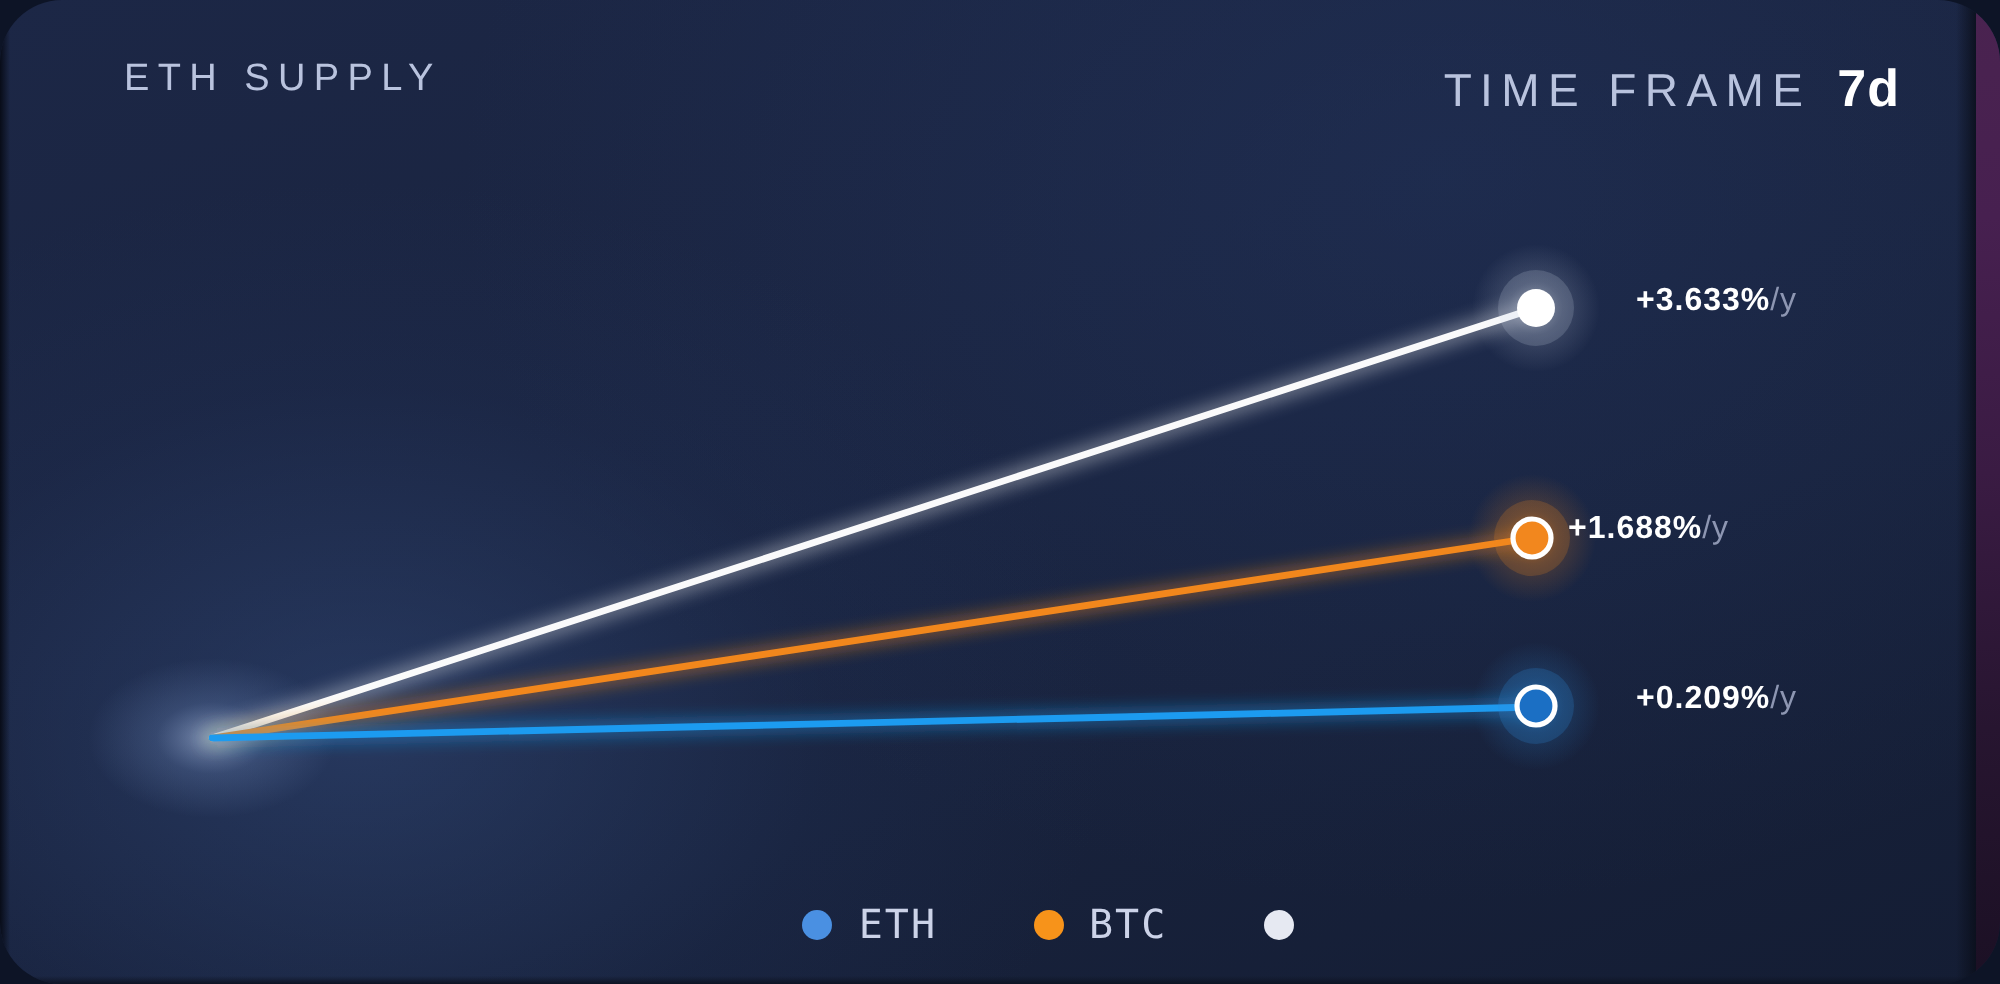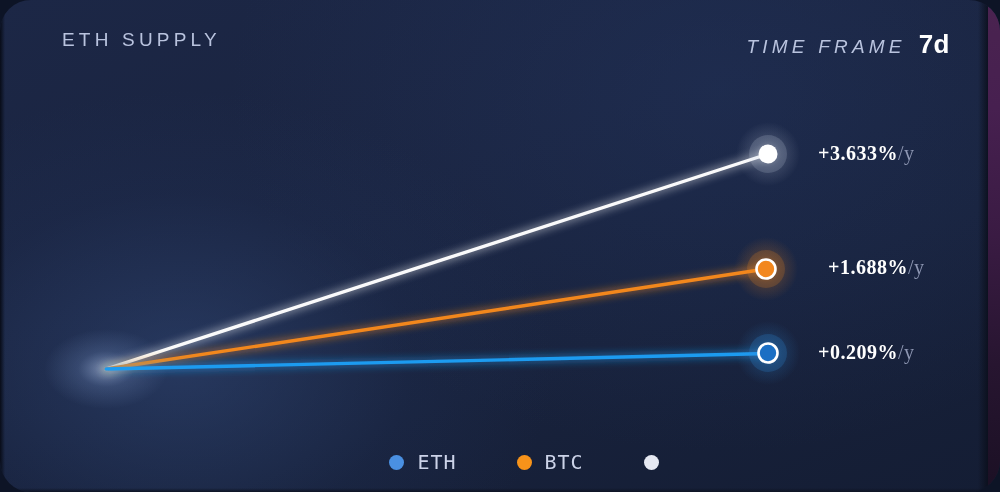--- a/index.html
+++ b/index.html
@@ -53,55 +53,54 @@
     color:#b9c3de; font-weight:400;
     font-family:"Liberation Sans", sans-serif;
     white-space:nowrap;
   }
   #timeframe-group {
     position:absolute; right:50px; top:29px;
     display:flex; align-items:baseline; gap:13px;
     white-space:nowrap;
   }
   #timeframe-label {
-    font-size:19px; letter-spacing:4.2px; color:#b9c3de; font-weight:400;
+    font-size:23px; letter-spacing:4.2px; color:#b9c3de; font-weight:400;
     font-family:"Liberation Sans", sans-serif;
-    font-style:italic;
   }
   #timeframe-value {
     font-size:26px; color:#ffffff; font-weight:700; letter-spacing:0.5px;
     font-family:"Liberation Sans", sans-serif;
   }
 
   
   #chart-svg {
     position:absolute; left:0; top:0; width:1000px; height:492px;
     z-index:10;
   }
 
   
   .value-label {
     position:absolute;
-    font-family:Liberation Serif, serif;
-    font-size:20px;
+    font-family:Liberation Sans, sans-serif;
+    font-size:16px;
     white-space:nowrap;
     z-index:22;
     letter-spacing:0.5px;
   }
   .value-num { color:#ffffff; font-weight:700; }
   .value-unit { color:#8d96b2; font-weight:400; }
   #label-pow { left:818px; top:142px; }
-  #label-btc { left:828px; top:256px; }
+  #label-btc { left:784px; top:256px; }
   #label-eth { left:818px; top:341px; }
 
   
   #legend {
     position:absolute; left:0; bottom:18px; width:1000px;
     display:flex; justify-content:center; align-items:center;
-    gap:60px; z-index:22;padding-left:48px;
+    gap:48px; z-index:22;padding-left:48px;
   }
   .legend-item { display:flex; align-items:center; gap:13px; }
   .legend-dot { width:15px; height:15px; border-radius:50%; display:block; flex:0 0 auto; }
   .legend-text {
     font-family:"DejaVu Sans Mono", monospace;
     font-size:20px; color:#ccd3e8; letter-spacing:1px; white-space:nowrap;
   }
 </style>
 </head>
 <body>

